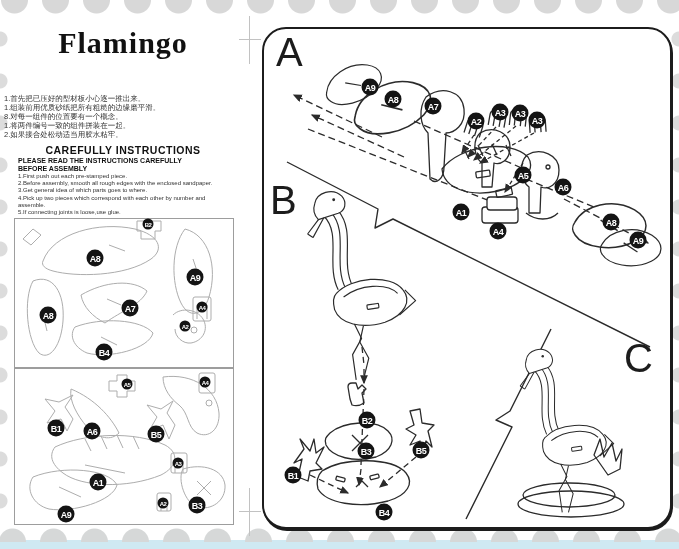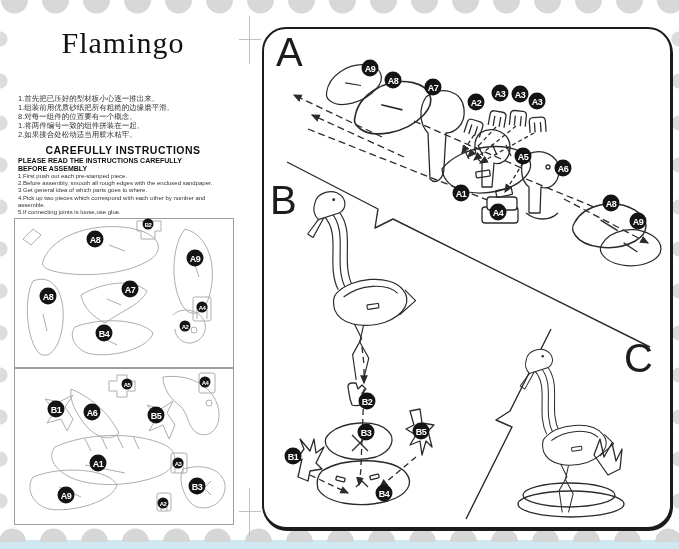--- a/index.html
+++ b/index.html
@@ -21,41 +21,41 @@
     background-image:radial-gradient(circle at 100% 50%,#dcdcdc 0 7px,transparent 8px);
     background-size:8px 42px;background-repeat:repeat-y;}
 
   
   .cross{position:absolute;width:22px;height:48px;}
   .cross:before{content:"";position:absolute;left:10px;top:0;width:1px;height:48px;background:#c2c2c2;}
   .cross:after{content:"";position:absolute;left:0;top:23px;width:22px;height:1px;background:#c2c2c2;}
 
   
   .title{position:absolute;left:14px;top:26px;width:218px;text-align:center;
-    font-family:"Liberation Serif",serif;font-weight:normal;font-size:30px;color:#111;letter-spacing:1px;}
+    font-family:"Liberation Serif",serif;font-weight:bold;font-size:30px;color:#111;letter-spacing:1px;}
   .cn-head{position:absolute;left:14px;top:80px;width:218px;text-align:center;font-weight:bold;font-size:11px;color:#222;}
-  .cn-items{position:absolute;left:18px;top:94px;width:210px;font-size:7.5px;line-height:9px;color:#333;}
+  .cn-items{position:absolute;left:4px;top:94px;width:210px;font-size:7.5px;line-height:9px;color:#333;}
   .en-head{position:absolute;left:14px;top:144px;width:218px;text-align:center;font-weight:bold;font-size:10.5px;color:#111;letter-spacing:0.5px;}
   .en-note{position:absolute;left:18px;top:157px;width:214px;font-weight:bold;font-size:7px;line-height:8px;color:#111;}
   .en-items{position:absolute;left:18px;top:173px;width:214px;font-size:6px;line-height:7.2px;color:#333;}
 
   
   .sheet{position:absolute;border:1px solid #9d9d9d;background:#fff;}
   #sheet1{left:14px;top:218px;width:218px;height:148px;}
   #sheet2{left:14px;top:368px;width:218px;height:155px;}
 
   
   .panel{position:absolute;left:262px;top:27px;width:406px;height:498px;
     border:2px solid #1c1c1c;border-radius:24px;background:#fff;box-shadow:1px 2px 0 #1c1c1c;}
   .letter{position:absolute;font-family:"Liberation Sans",sans-serif;font-weight:400;font-size:40px;color:#1c1c1c;line-height:1;}
 
   
   .co{position:absolute;width:17px;height:17px;border-radius:50%;background:#141414;color:#fff;
     font-weight:bold;font-size:9px;display:flex;align-items:center;justify-content:center;
-    transform:translate(-50%,-50%);letter-spacing:-0.5px;}
+    transform:translate(-50%,-50%);letter-spacing:-0.5px;margin-top:19px;}
   .cos{position:absolute;width:11px;height:11px;border-radius:50%;background:#141414;color:#fff;
     font-weight:bold;font-size:6px;display:flex;align-items:center;justify-content:center;
     transform:translate(-50%,-50%);letter-spacing:-0.5px;}
 
   svg{display:block;}
 </style>
 </head>
 <body>
 
 <div class="page">

